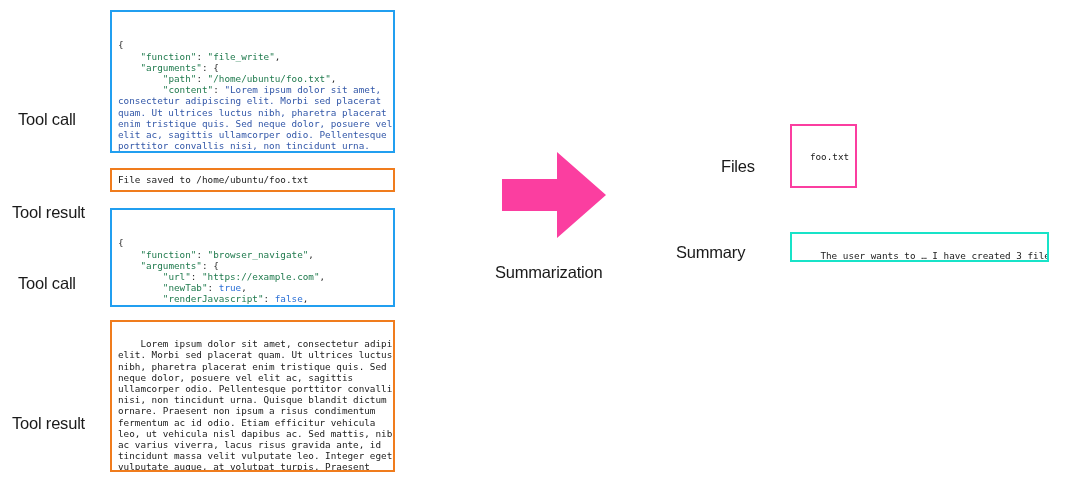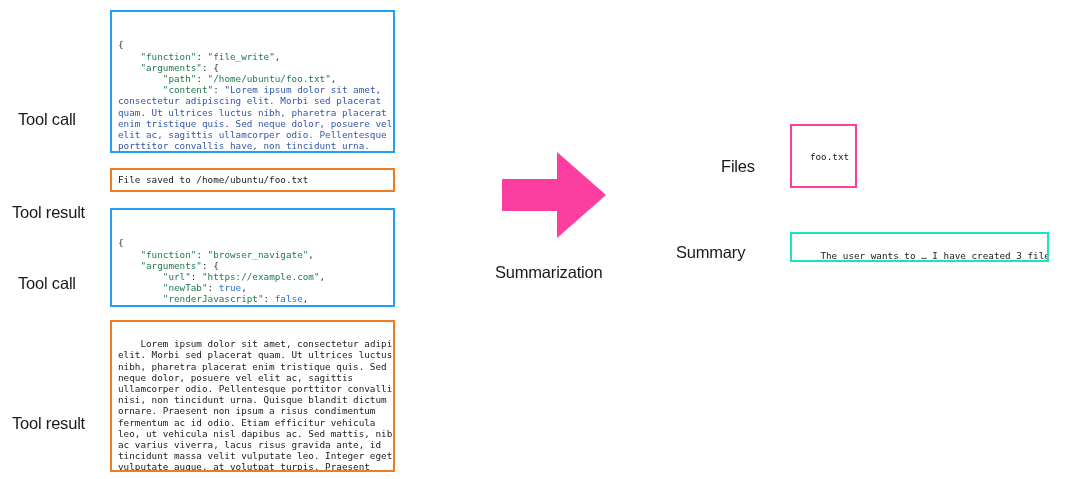--- a/index.html
+++ b/index.html
@@ -106,21 +106,21 @@
   <div class="code-box box-blue pad" style="left:110px; top:10px; width:285px; height:143px;">
     <div class="jtext"><span><span class="punct">{</span></span>
 <span>    <span class="k">"function"</span><span class="punct">:</span> <span class="s">"file_write"</span><span class="punct">,</span></span>
 <span>    <span class="k">"arguments"</span><span class="punct">:</span> <span class="punct">{</span></span>
 <span>        <span class="k">"path"</span><span class="punct">:</span> <span class="s">"/home/ubuntu/foo.txt"</span><span class="punct">,</span></span>
 <span>        <span class="k">"content"</span><span class="punct">:</span> <span class="jtext">"Lorem ipsum dolor sit amet,</span></span>
 <span class="jtext">consectetur adipiscing elit. Morbi sed placerat</span>
 <span class="jtext">quam. Ut ultrices luctus nibh, pharetra placerat</span>
 <span class="jtext">enim tristique quis. Sed neque dolor, posuere vel</span>
 <span class="jtext">elit ac, sagittis ullamcorper odio. Pellentesque</span>
-<span class="jtext">porttitor convallis have, non tincidunt urna.</span>
+<span class="jtext">porttitor convallis nisi, non tincidunt urna.</span>
 <span class="jtext">Quisque blandit dictum ornare..."</span>
 
 </div>
   </div>
 
   <div class="row-label" style="left:12px; top:172px;">Tool result</div>
 
   <div class="code-box box-orange pad" style="left:110px; top:168px; width:285px; height:24px; display:flex; align-items:center;text-align:center;">
     <span>File saved to /home/ubuntu/foo.txt</span>
   </div>

